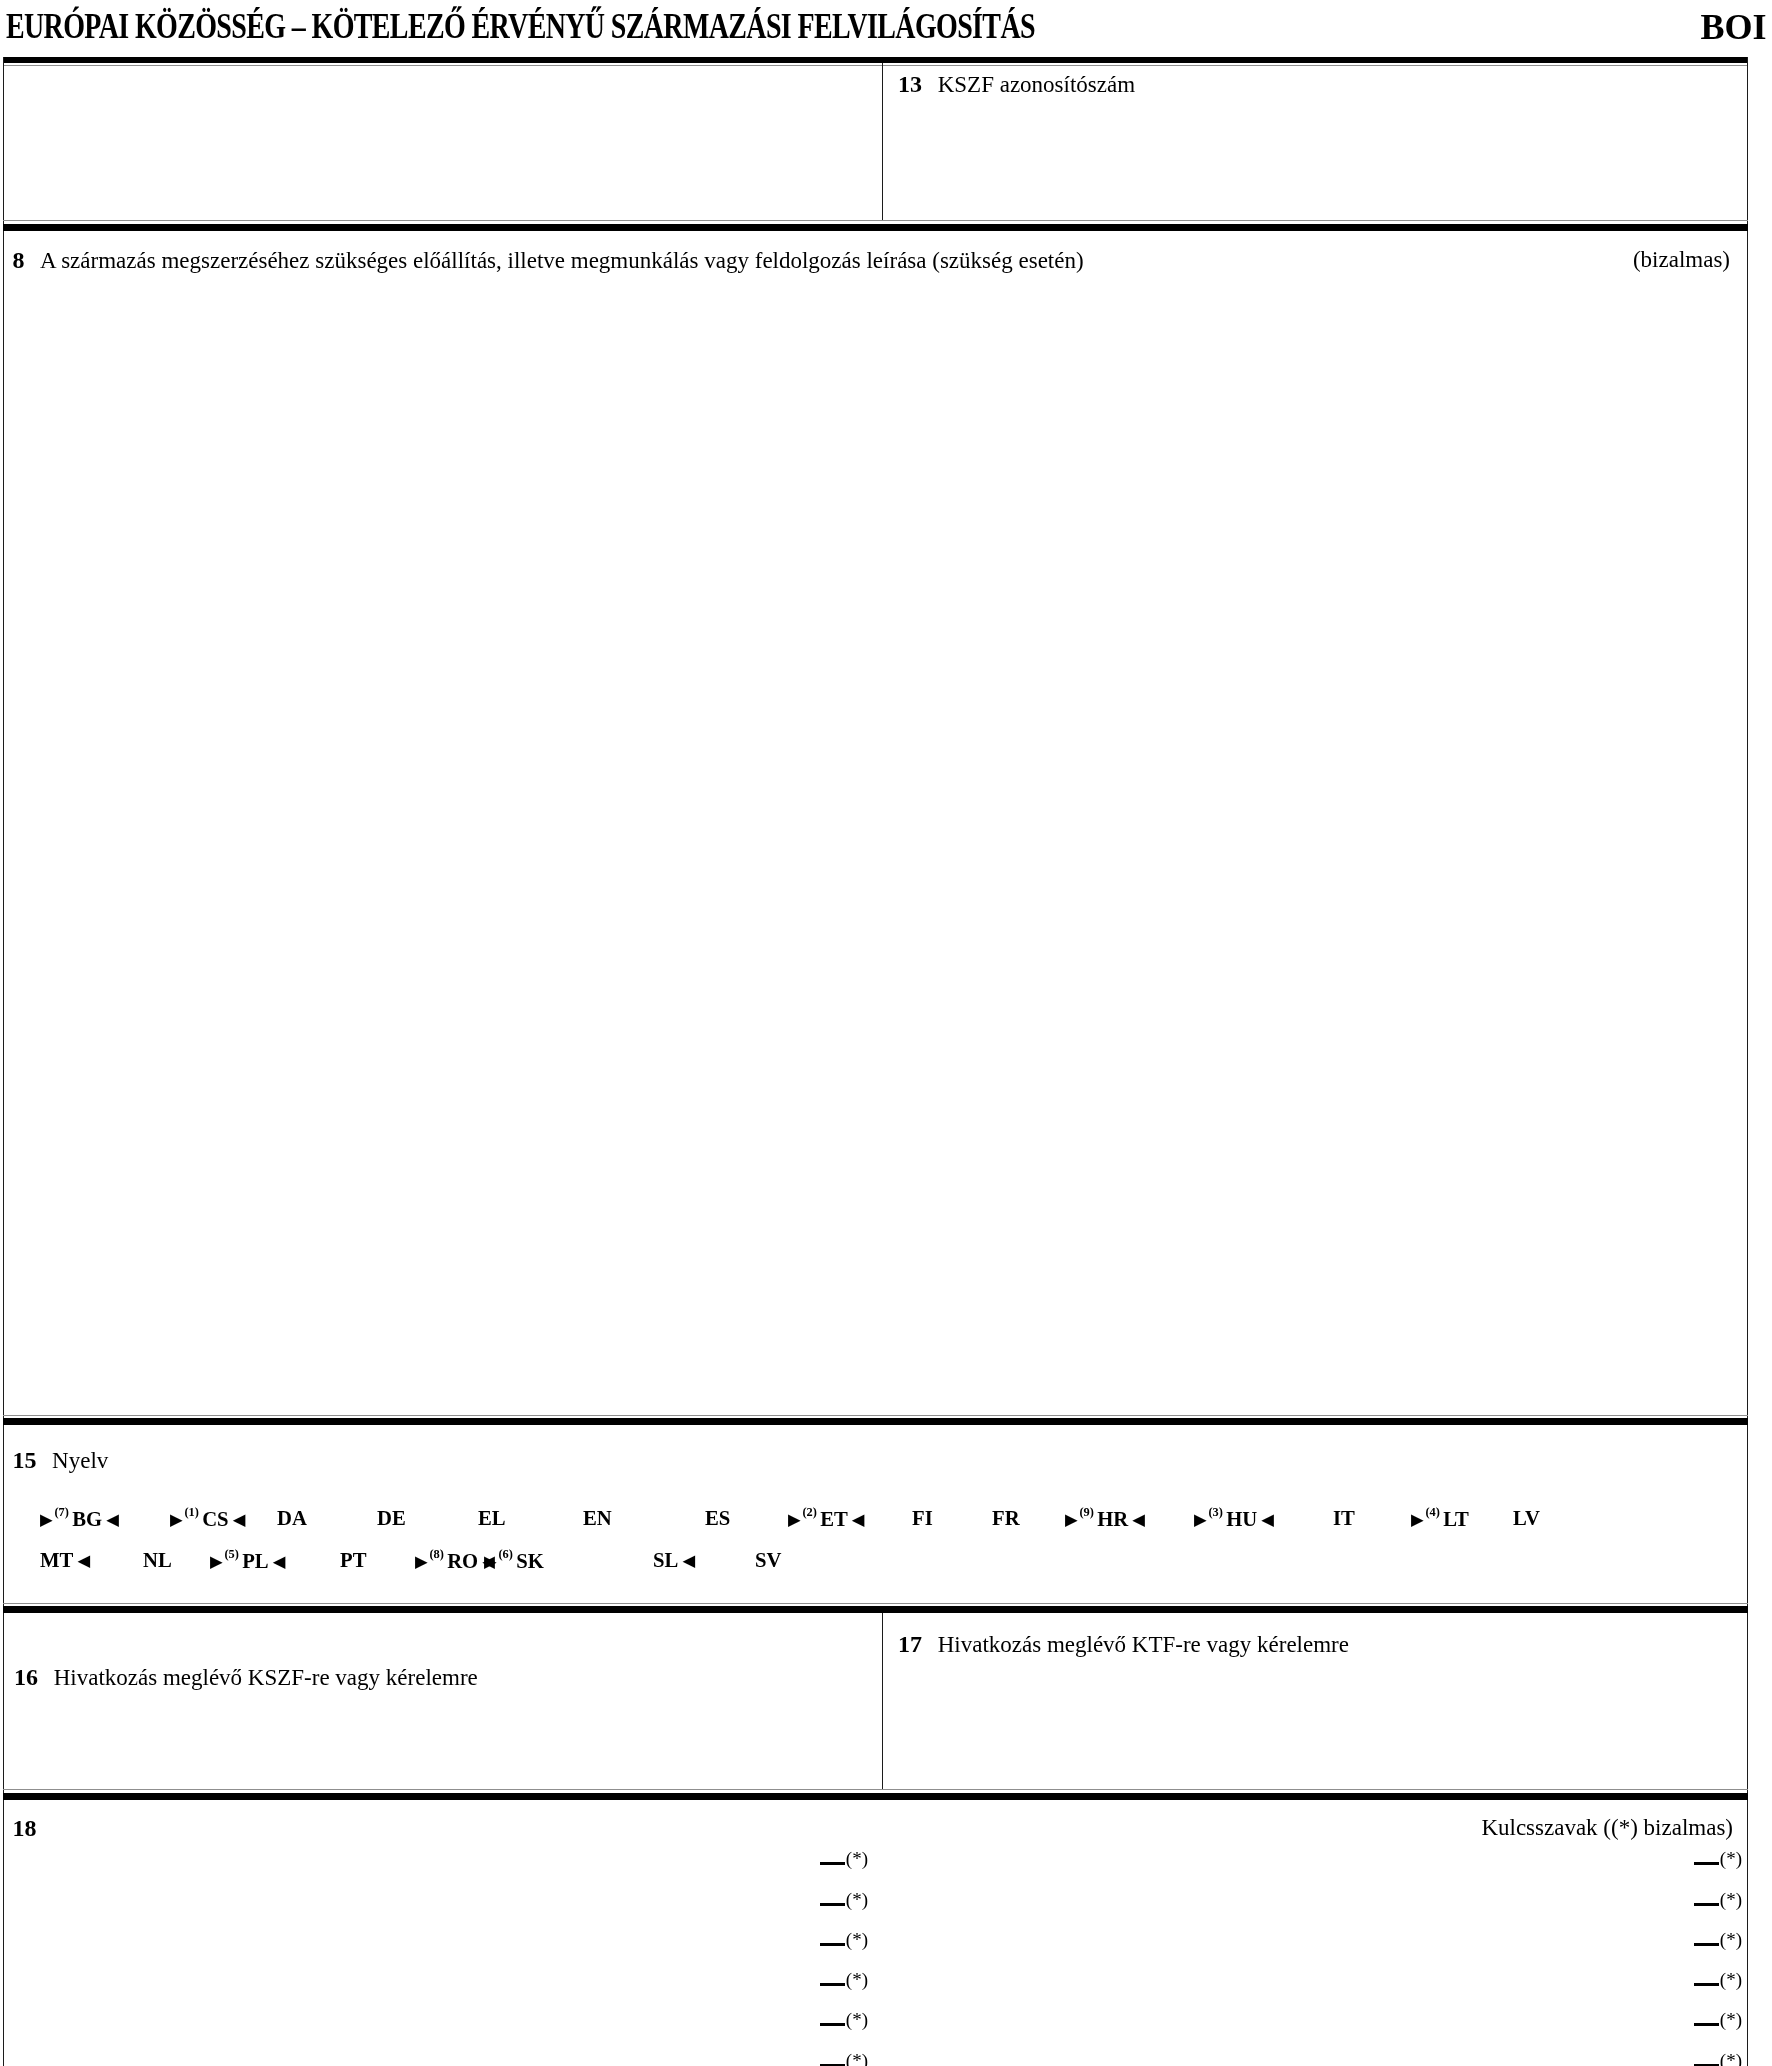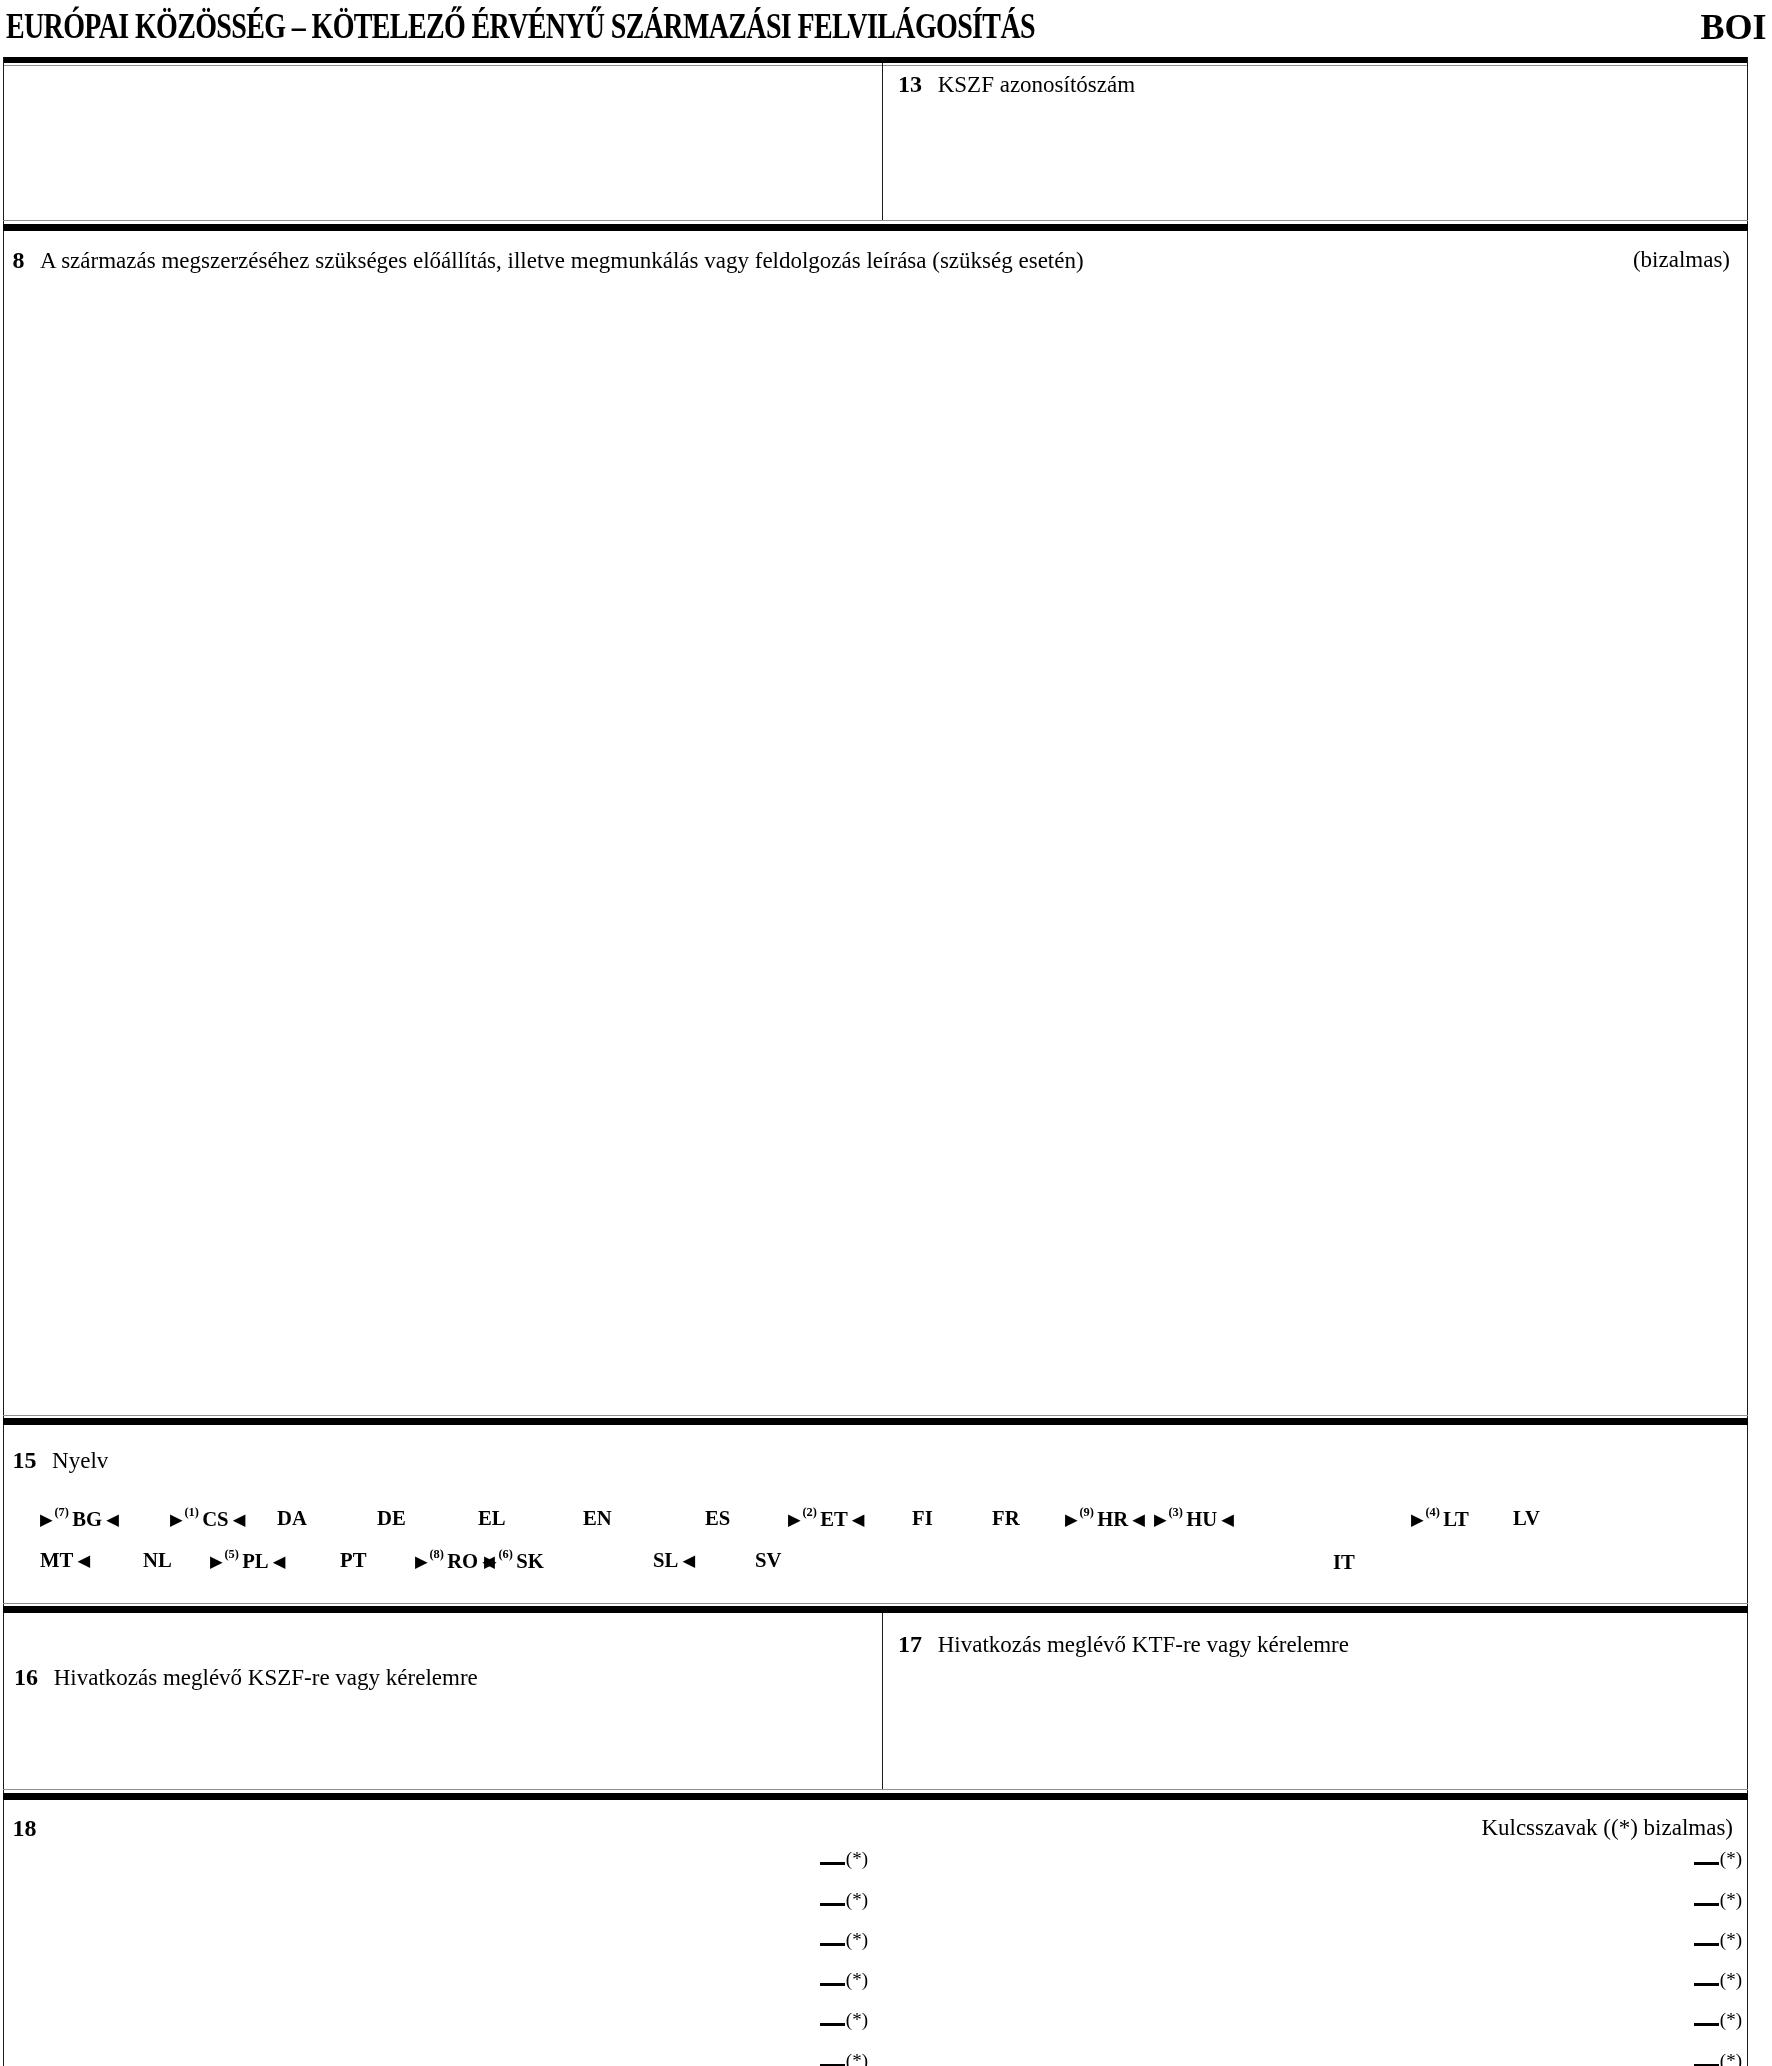--- a/index.html
+++ b/index.html
@@ -78,22 +78,22 @@
     <span class="lang-item" style="left: 135px; padding-left: 35px;"><span class="mk open">▶</span><sup>(1)</sup><span>CS</span><span class="mk close">◀</span></span>
     <span class="lang-item" style="left: 277px;"><span>DA</span></span>
     <span class="lang-item" style="left: 377px;"><span>DE</span></span>
     <span class="lang-item" style="left: 478px;"><span>EL</span></span>
     <span class="lang-item" style="left: 583px;"><span>EN</span></span>
     <span class="lang-item" style="left: 705px;"><span>ES</span></span>
     <span class="lang-item" style="left: 788px;"><span class="mk open">▶</span><sup>(2)</sup><span>ET</span><span class="mk close">◀</span></span>
     <span class="lang-item" style="left: 912px;"><span>FI</span></span>
     <span class="lang-item" style="left: 992px;"><span>FR</span></span>
     <span class="lang-item" style="left: 1065px;"><span class="mk open">▶</span><sup>(9)</sup><span>HR</span><span class="mk close">◀</span></span>
-    <span class="lang-item" style="left: 1154px;"><span class="mk open">▶</span><sup>(3)</sup><span>HU</span><span class="mk close">◀</span></span>
-    <span class="lang-item" style="left: 1333px; margin-top: 44px;"><span>IT</span></span>
+    <span class="lang-item" style="left: 1194px;"><span class="mk open">▶</span><sup>(3)</sup><span>HU</span><span class="mk close">◀</span></span>
+    <span class="lang-item" style="left: 1333px;"><span>IT</span></span>
     <span class="lang-item" style="left: 1411px;"><span class="mk open">▶</span><sup>(4)</sup><span>LT</span></span>
     <span class="lang-item" style="left: 1513px;"><span>LV</span></span>
   </div>
 <div class="lang-row" style="top:1549px;">
     <span class="lang-item" style="left: 40px;"><span>MT</span><span class="mk close">◀</span></span>
     <span class="lang-item" style="left: 143px;"><span>NL</span></span>
     <span class="lang-item" style="left: 210px;"><span class="mk open">▶</span><sup>(5)</sup><span>PL</span><span class="mk close">◀</span></span>
     <span class="lang-item" style="left: 340px;"><span>PT</span></span>
     <span class="lang-item" style="left: 415px;"><span class="mk open">▶</span><sup>(8)</sup><span>RO</span><span class="mk close">◀</span></span>
     <span class="lang-item" style="left: 484px;"><span class="mk open">▶</span><sup>(6)</sup><span>SK</span></span>

